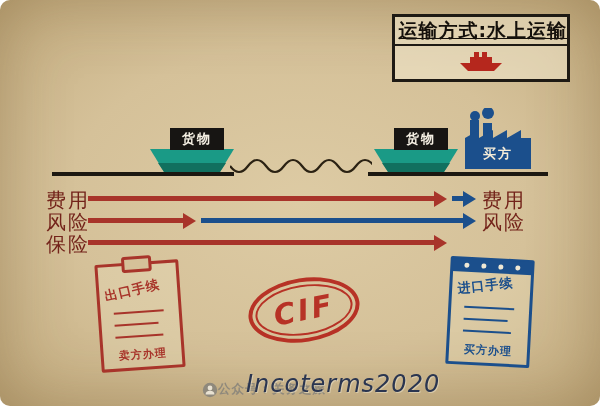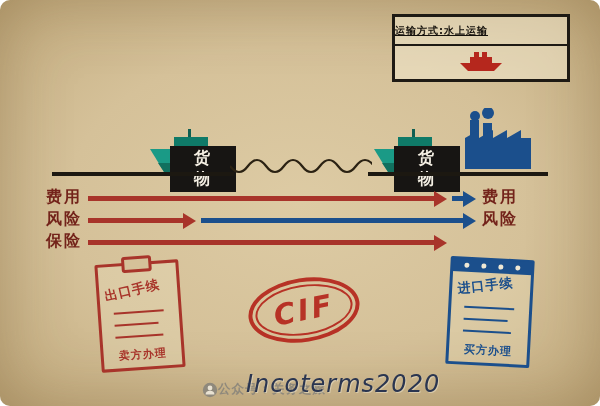--- a/index.html
+++ b/index.html
@@ -8,58 +8,58 @@
     background:radial-gradient(ellipse at center,#ddcba4 0%,#d5c199 55%,#c4ad80 100%);
     border-radius:10px;overflow:hidden;
     box-shadow:inset 0 0 70px rgba(90,60,20,0.30);
   }
   
   .transport-box{
     position:absolute;left:392px;top:14px;width:172px;height:62px;
     border:3px solid #1e1a14;background:rgba(243,234,208,0.55);
   }
   .transport-title{
-    height:27px;line-height:27px;text-align:left;font-size:10px;font-weight:bold;
+    height:27px;line-height:27px;text-align:right;font-size:19px;font-weight:bold;
     color:#14100b;text-decoration:underline;letter-spacing:1px;
     border-bottom:2.5px solid #1e1a14;
   }
   .transport-shipwrap{height:30px;display:flex;align-items:center;justify-content:center;}
   
   .factory{position:absolute;width:72px;height:62px;}
   .factory-seller{left:58px;top:108px;}
   .factory-buyer{left:462px;top:108px;}
   .factory-label{
     position:absolute;left:0;right:0;top:37px;text-align:center;
     color:#f4ecd8;font-size:13px;font-weight:bold;letter-spacing:2px;
   }
   
   .ship{position:absolute;width:88px;height:52px;}
   .ship-left{left:148px;top:127px;}
   .ship-right{left:372px;top:127px;}
   .cargo-banner{
-    position:absolute;top:19px;left:22px;background:#171513;color:#f5f0e4;
-    font-size:16px;font-weight:bold;padding:2px 24px;letter-spacing:2px;
+    position:absolute;top:1px;left:22px;background:#171513;color:#f5f0e4;
+    font-size:13px;font-weight:bold;padding:2px 12px;letter-spacing:2px;
   }
   
   .ground{position:absolute;top:172px;height:4px;background:#1c1811;}
   .ground-left{left:52px;width:182px;}
   .ground-right{left:368px;width:180px;}
   .wave{position:absolute;left:230px;top:158px;}
   
   .bar{position:absolute;height:5px;}
   .bar.red{background:#a8342a;}
   .bar.blue{background:#1b4f8c;}
   .bar::after{
     content:"";position:absolute;right:-13px;top:-5.5px;width:0;height:0;
     border-top:8px solid transparent;border-bottom:8px solid transparent;
   }
   .bar.red::after{border-left:13px solid #a8342a;}
   .bar.blue::after{border-left:13px solid #1b4f8c;}
   .flow-label{
-    position:absolute;font-size:16px;font-weight:bold;color:#73231a;letter-spacing:2px;
+    position:absolute;font-size:20px;font-weight:normal;color:#73231a;letter-spacing:2px;
   }
   
   .doc{position:absolute;width:78px;height:102px;border-radius:2px;background:rgba(236,224,192,0.30);}
   .doc-export{left:98px;top:262px;border:3px solid #a8342a;transform:rotate(-4deg);}
   .doc-import{left:448px;top:258px;border:3px solid #1b4f8c;transform:rotate(3deg);}
   .doc-clip{
     position:absolute;top:-9px;left:50%;transform:translateX(-50%);
     width:24px;height:10px;border:3px solid #a8342a;background:#d5c199;border-radius:3px;
   }
   .doc-band{
@@ -120,20 +120,21 @@
 
 
   <div class="factory factory-buyer">
     <svg width="72" height="62" viewBox="0 0 72 62">
       <circle cx="13" cy="8" r="5" fill="#1b4f8c"></circle>
       <circle cx="26" cy="5" r="6" fill="#1b4f8c"></circle>
       <rect x="8" y="12" width="9" height="17" fill="#1b4f8c"></rect>
       <rect x="21" y="15" width="9" height="14" fill="#1b4f8c"></rect>
       <path d="M3 61 V30 L17 22 V30 L31 22 V30 L45 22 V30 L59 22 V30 H69 V61 Z" fill="#1b4f8c"></path>
     </svg>
+    <div class="factory-label">买方</div>
   </div>
 
   <div class="ship ship-left">
     <svg width="88" height="52" viewBox="0 0 88 52">
       <rect x="40" y="2" width="3" height="12" fill="#0f5f52"></rect>
       <rect x="26" y="10" width="34" height="11" fill="#0f7a68"></rect>
       <path d="M2 22 H86 L70 48 H18 Z" fill="#1a9a86"></path>
       <path d="M10 36 H78 L70 48 H18 Z" fill="#11705f"></path>
     </svg>
     <div class="cargo-banner">货物</div>

